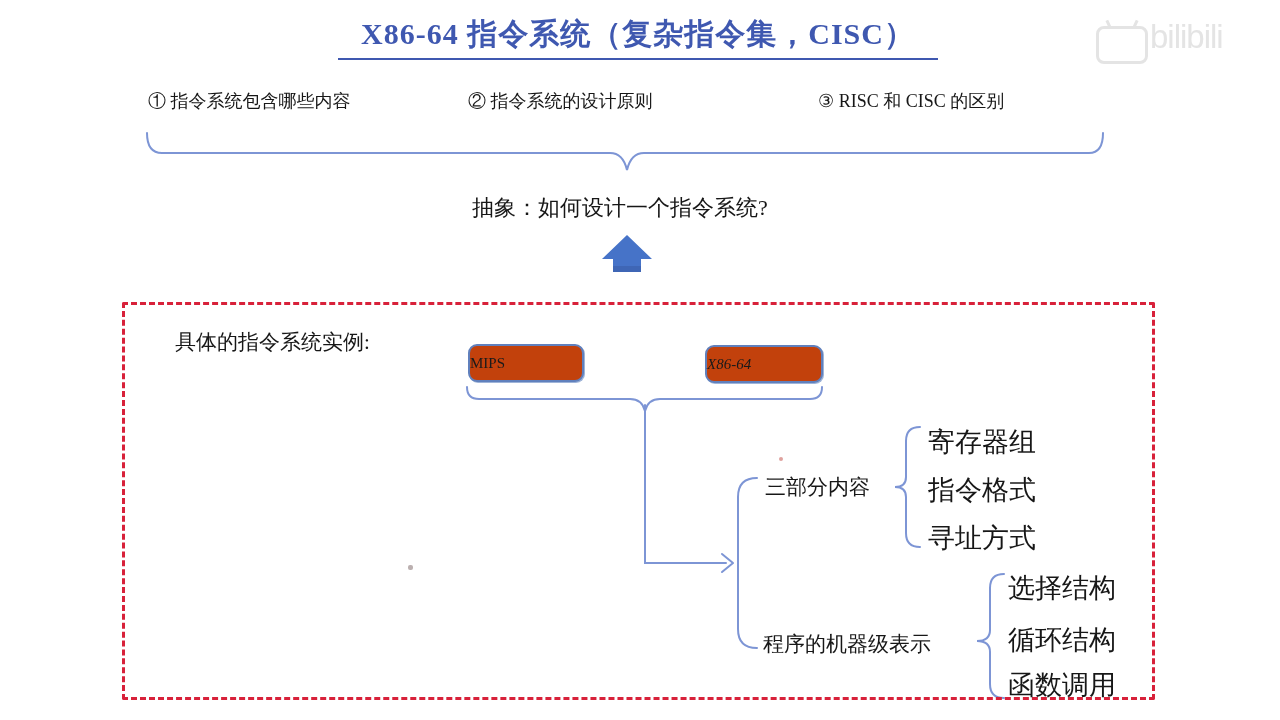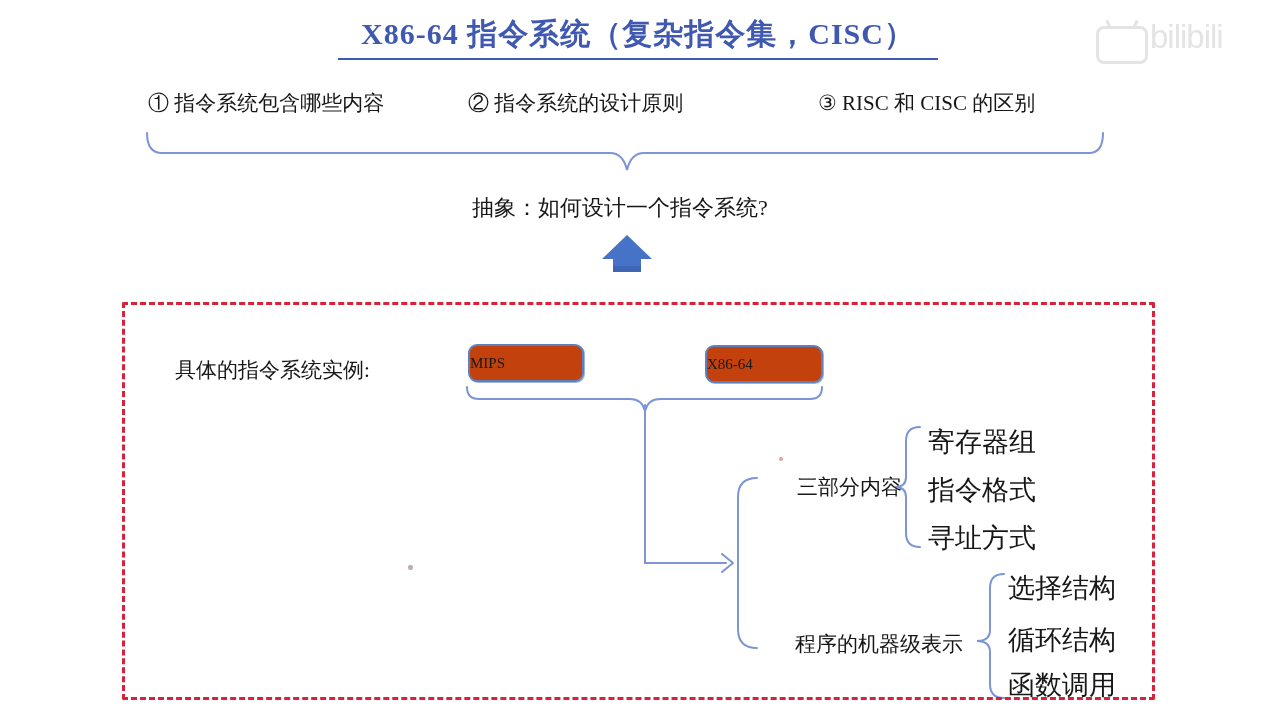--- a/index.html
+++ b/index.html
@@ -9,50 +9,50 @@
   .cn{color:#171717;white-space:nowrap;}
 
   
   .title{
     left:338px;top:14px;width:600px;text-align:center;
     font-size:30px;font-weight:bold;color:#3f58b0;letter-spacing:1px;
     padding-bottom:3px;border-bottom:2px solid #3f58b0;
   }
 
   
-  .topic{top:89px;font-size:21px;}
+  .topic{top:89px;font-size:18px;}
   .topic1{left:148px;}
   .topic2{left:468px;}
   .topic3{left:818px;}
 
   
   .abstract{left:320px;top:193px;width:600px;text-align:center;font-size:22px;}
 
   
   #wires{left:0;top:0;width:1280px;height:720px;pointer-events:none;}
 
   
   .dashed-box{
     left:122px;top:302px;width:1027px;height:392px;
     border:3px dashed #d8213a;border-radius:2px;
   }
 
-  .examples-label{left:175px;top:356px;font-size:21px;text-align:center;}
+  .examples-label{left:175px;top:328px;font-size:21px;text-align:center;}
 
   .isa-box{
     height:34px;line-height:34px;
     background:#c2410c;border:2px solid #6080bd;border-radius:9px;
     font-size:15px;color:#1a1a1a;
     box-shadow:1px 1px 0 #9fb4d8;
   }
   .isa-mips{left:468px;top:344px;width:112px;}
-  .isa-x86{left:705px;top:345px;width:114px;}
+  .isa-x86{left:705px;top:345px;width:114px;font-style:italic;}
 
   
-  .branch-label{font-size:21px;margin-left:32px;}
+  .branch-label{font-size:21px;}
   .branch1-label{left:765px;top:473px;}
   .branch2-label{left:763px;top:630px;}
   .leaf{font-size:27px;}
   .leaf-a1{left:928px;top:424px;}
   .leaf-a2{left:928px;top:472px;}
   .leaf-a3{left:928px;top:520px;}
   .leaf-b1{left:1008px;top:570px;}
   .leaf-b2{left:1008px;top:622px;}
   .leaf-b3{left:1008px;top:667px;}
 

